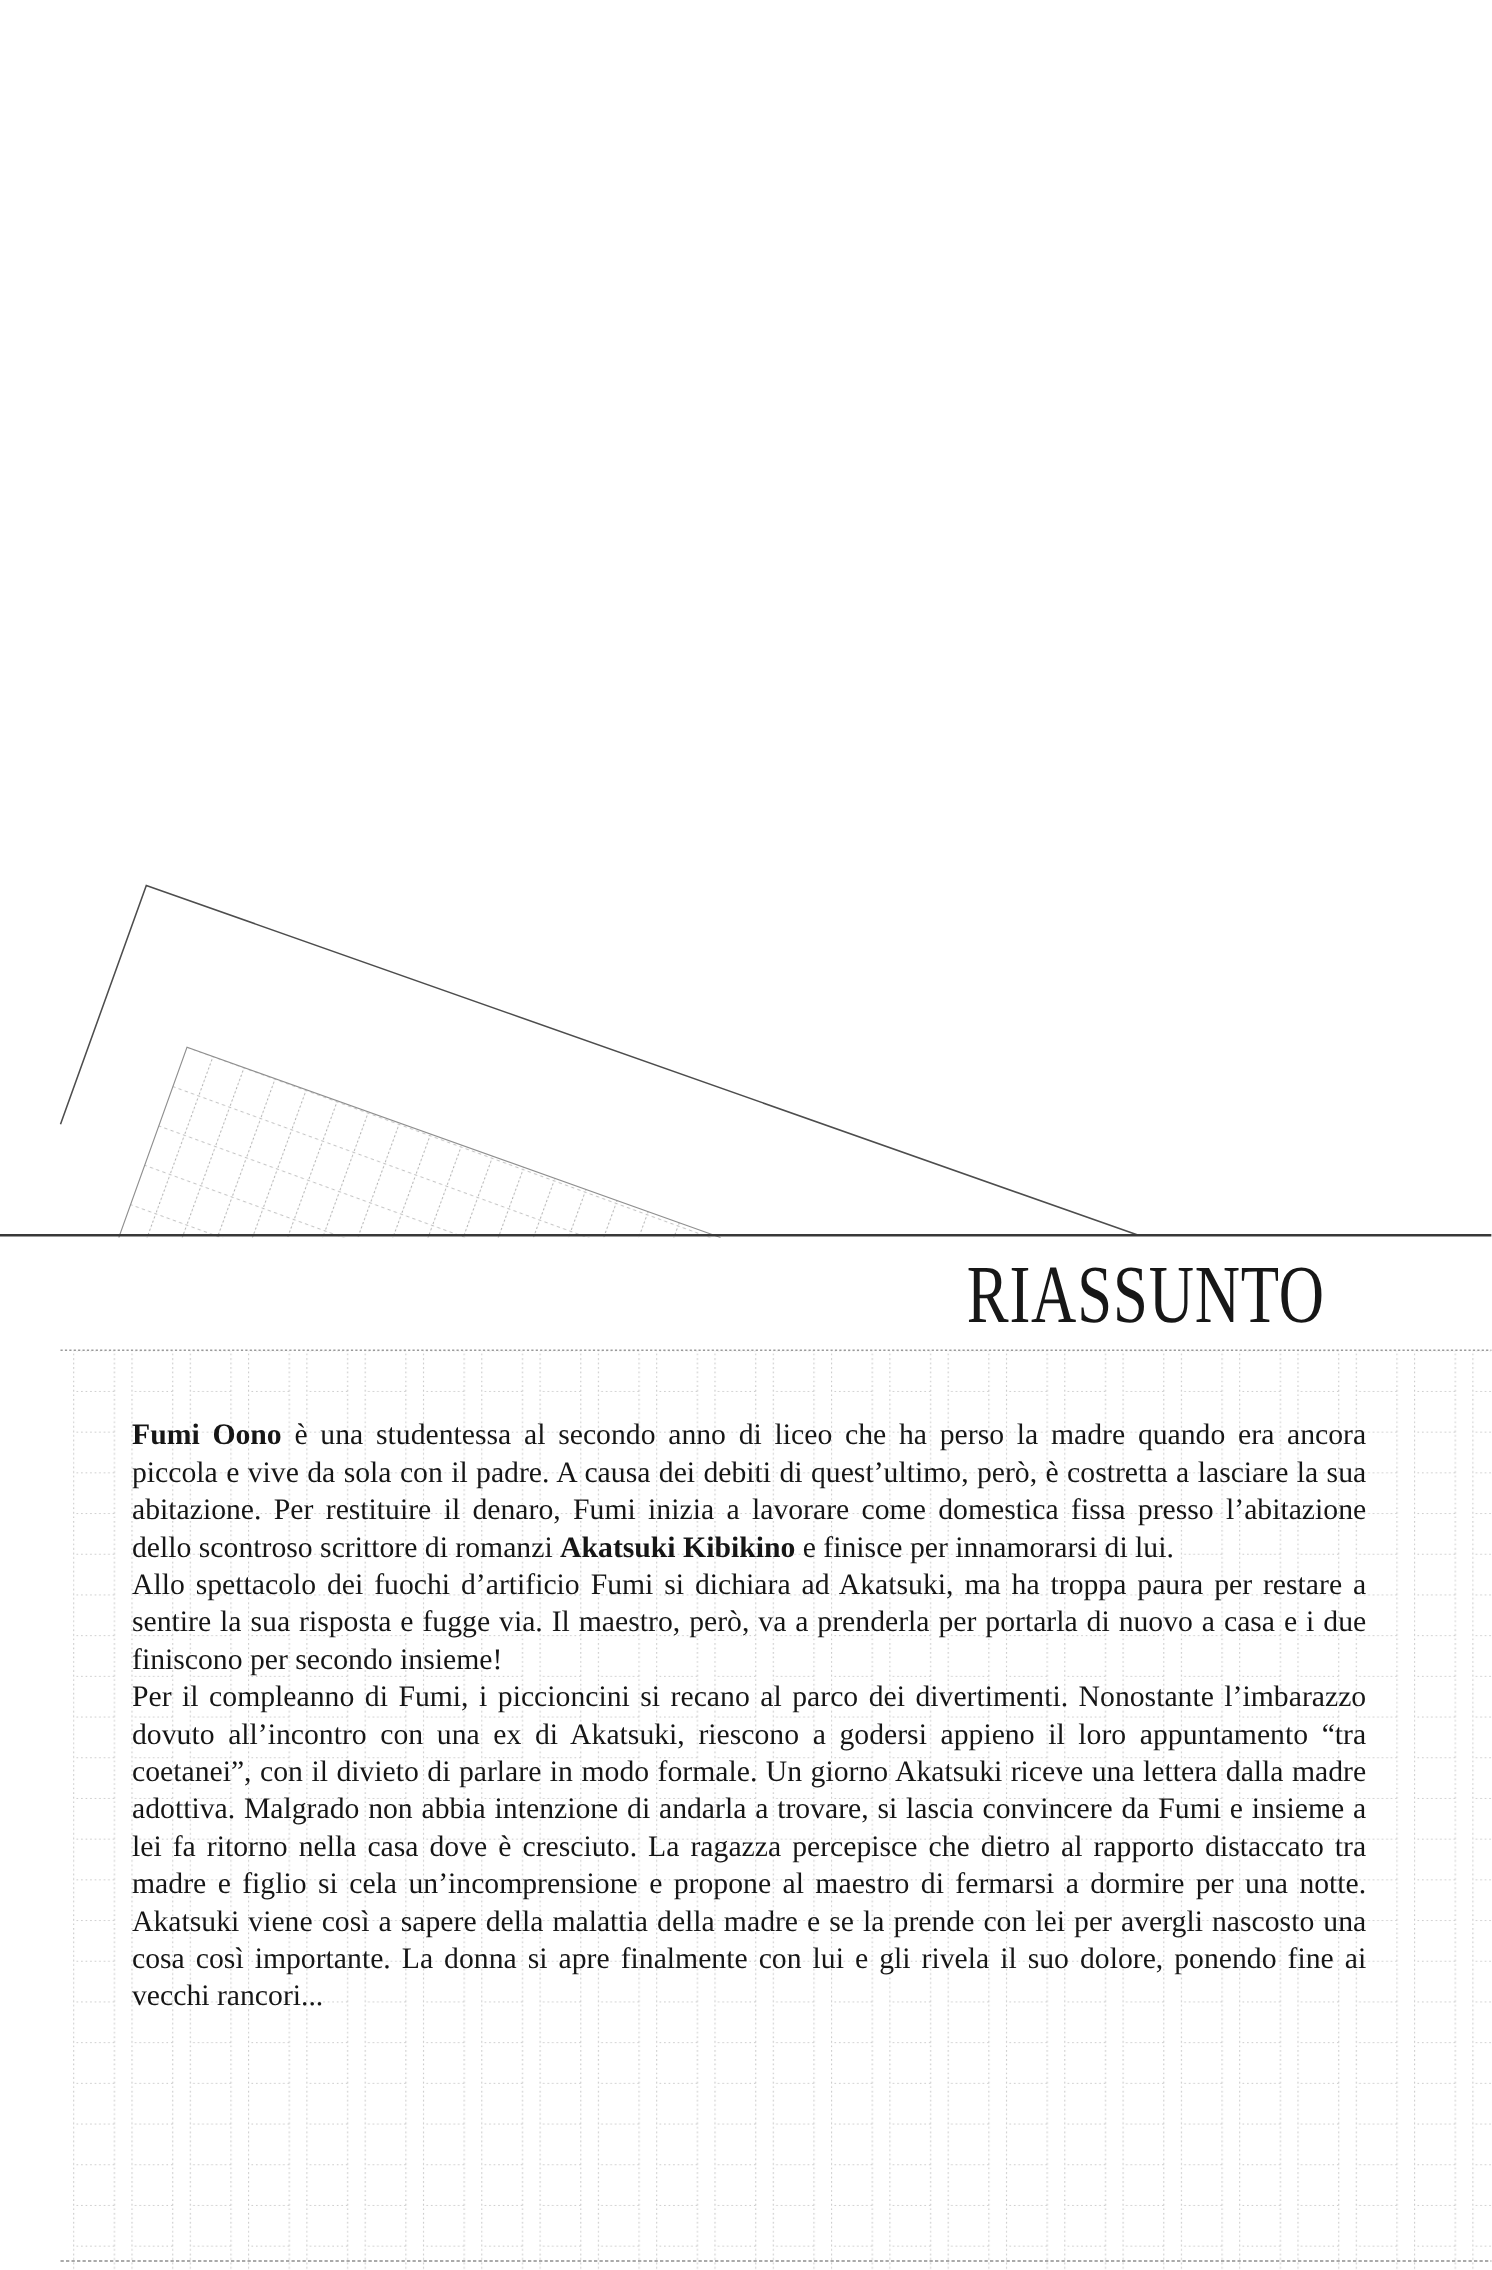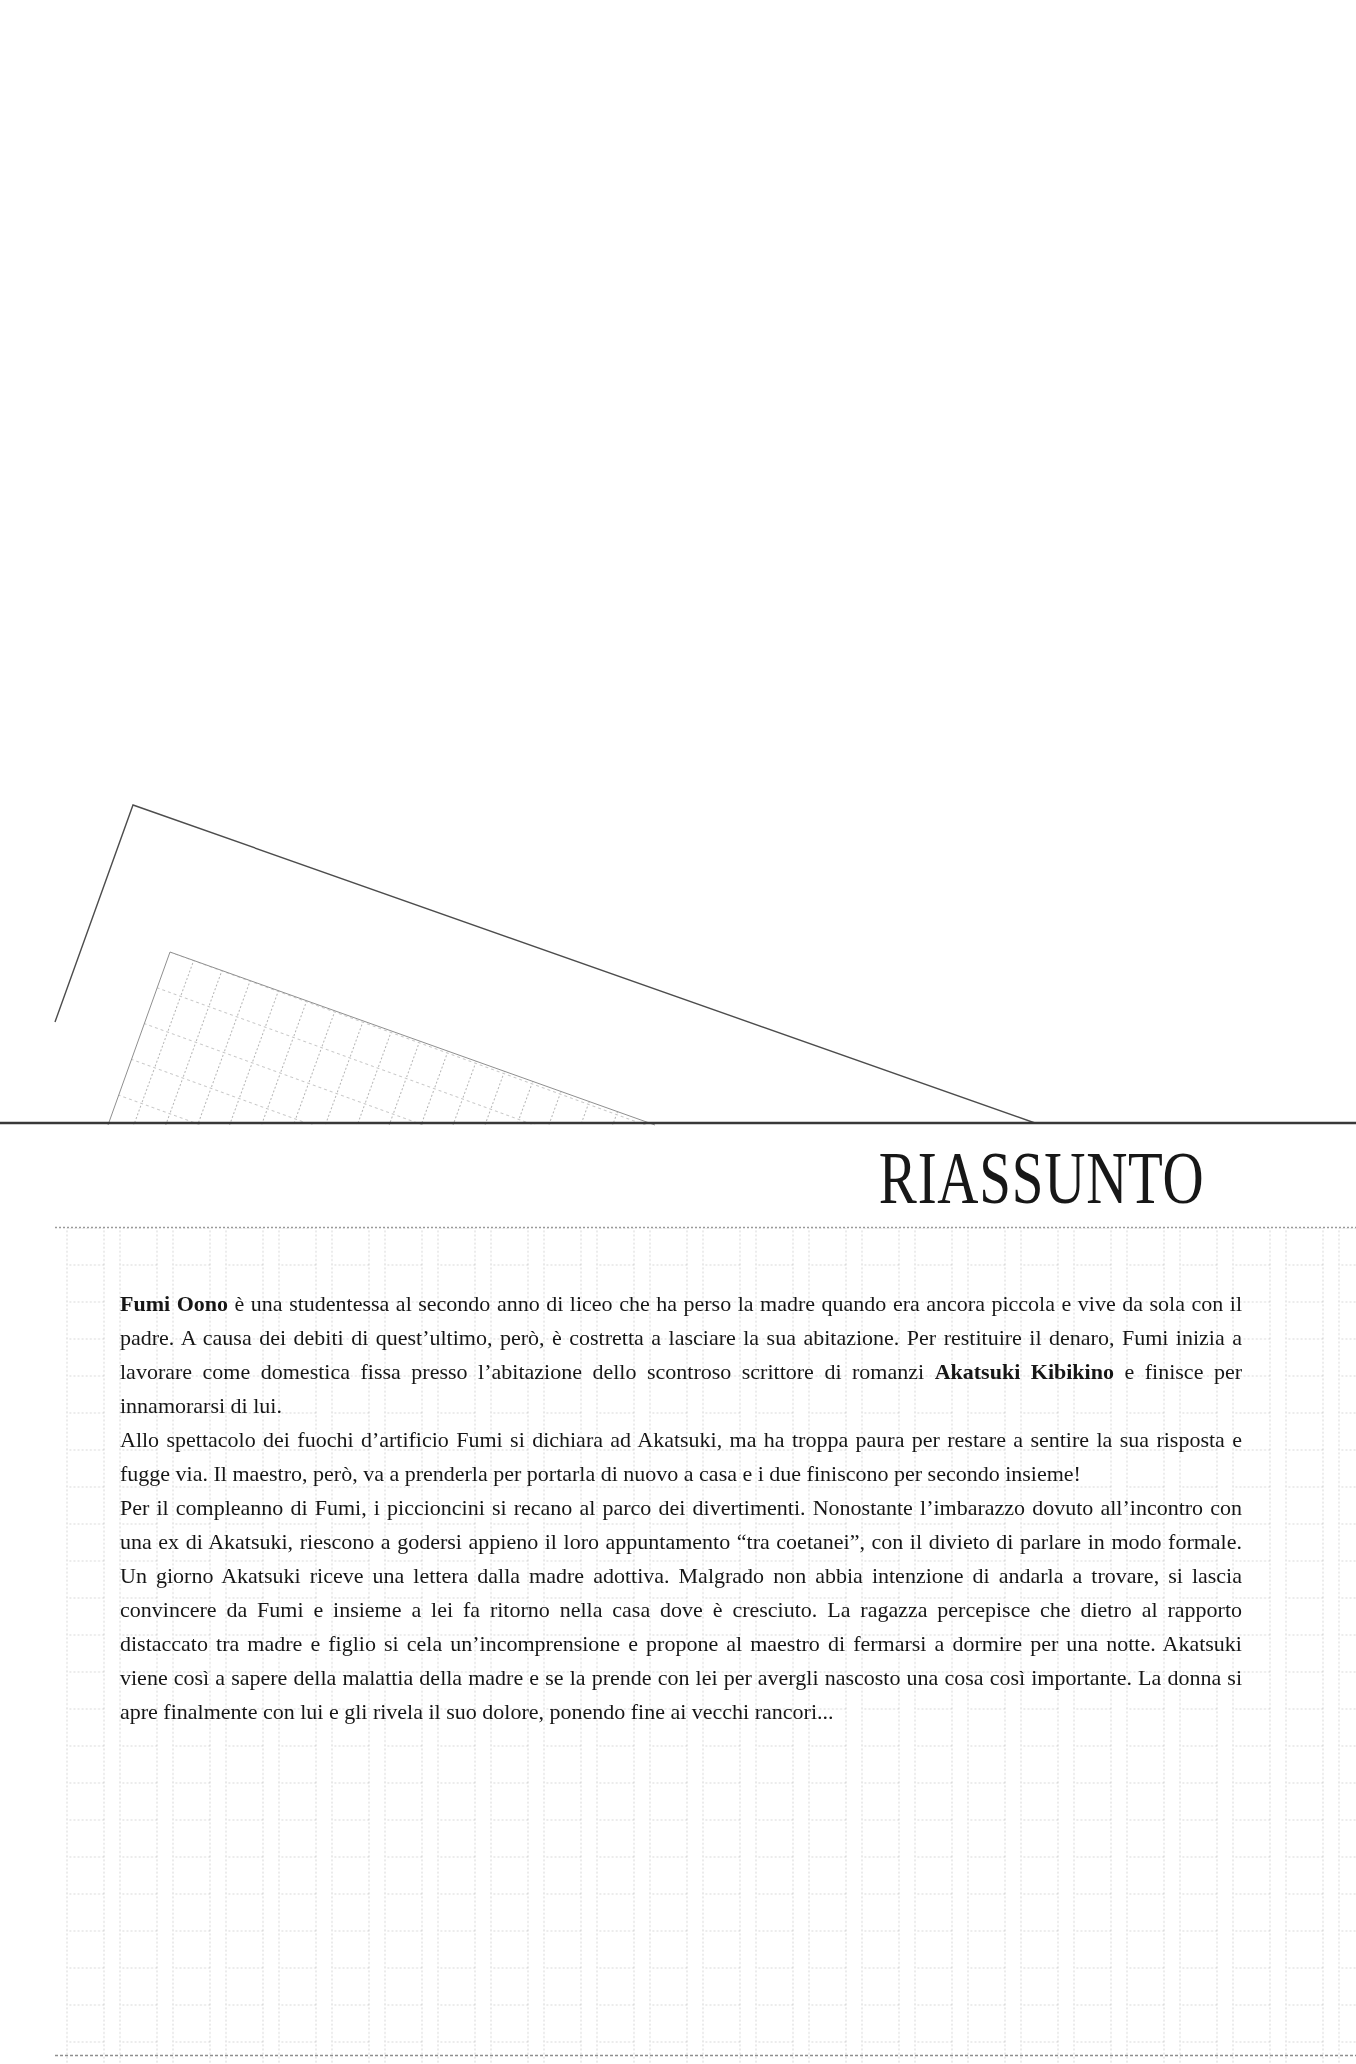--- a/index.html
+++ b/index.html
@@ -26,21 +26,21 @@
     white-space: nowrap;
     transform: scaleX(0.76);
     transform-origin: 100% 50%;
   }
 
   .summary-text {
     position: absolute;
     left: 120px; top: 1287px;
     width: 1122px;
     z-index: 2;
-    font-size: 22px; line-height: 34px;
+    font-size: 27px; line-height: 34px;
     color: #161616;
     text-align: justify;
   }
   .summary-text p { margin: 0; padding: 0; }
   .summary-text .b { font-weight: bold; }
 </style>
 </head>
 <body>
 
 <div class="page">

